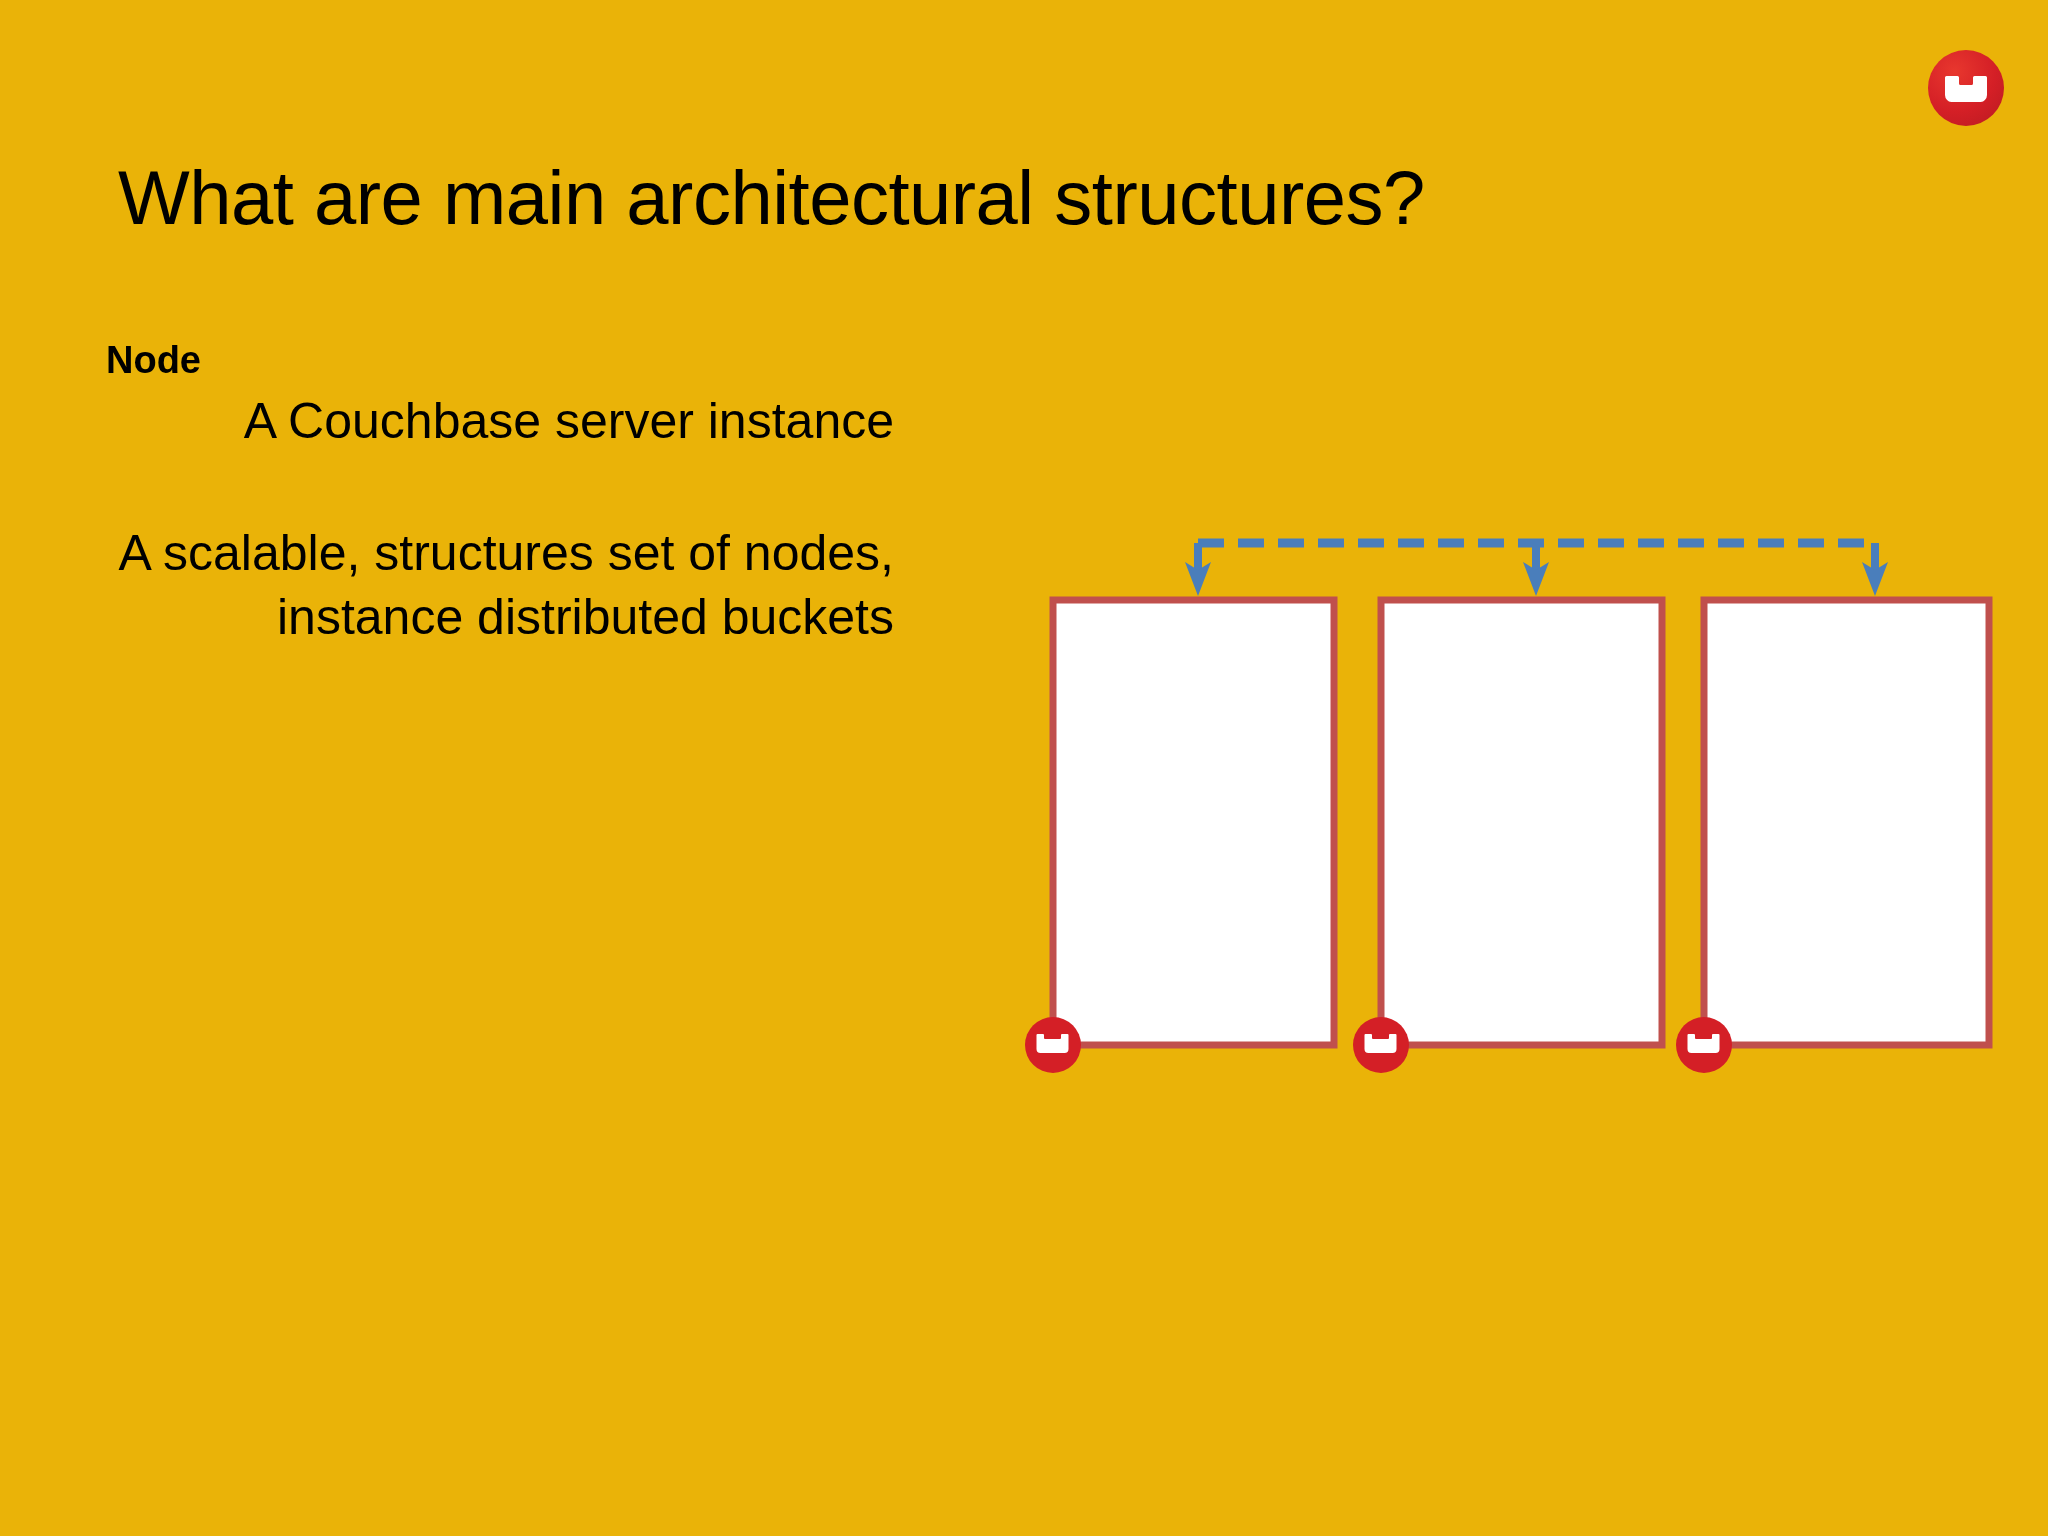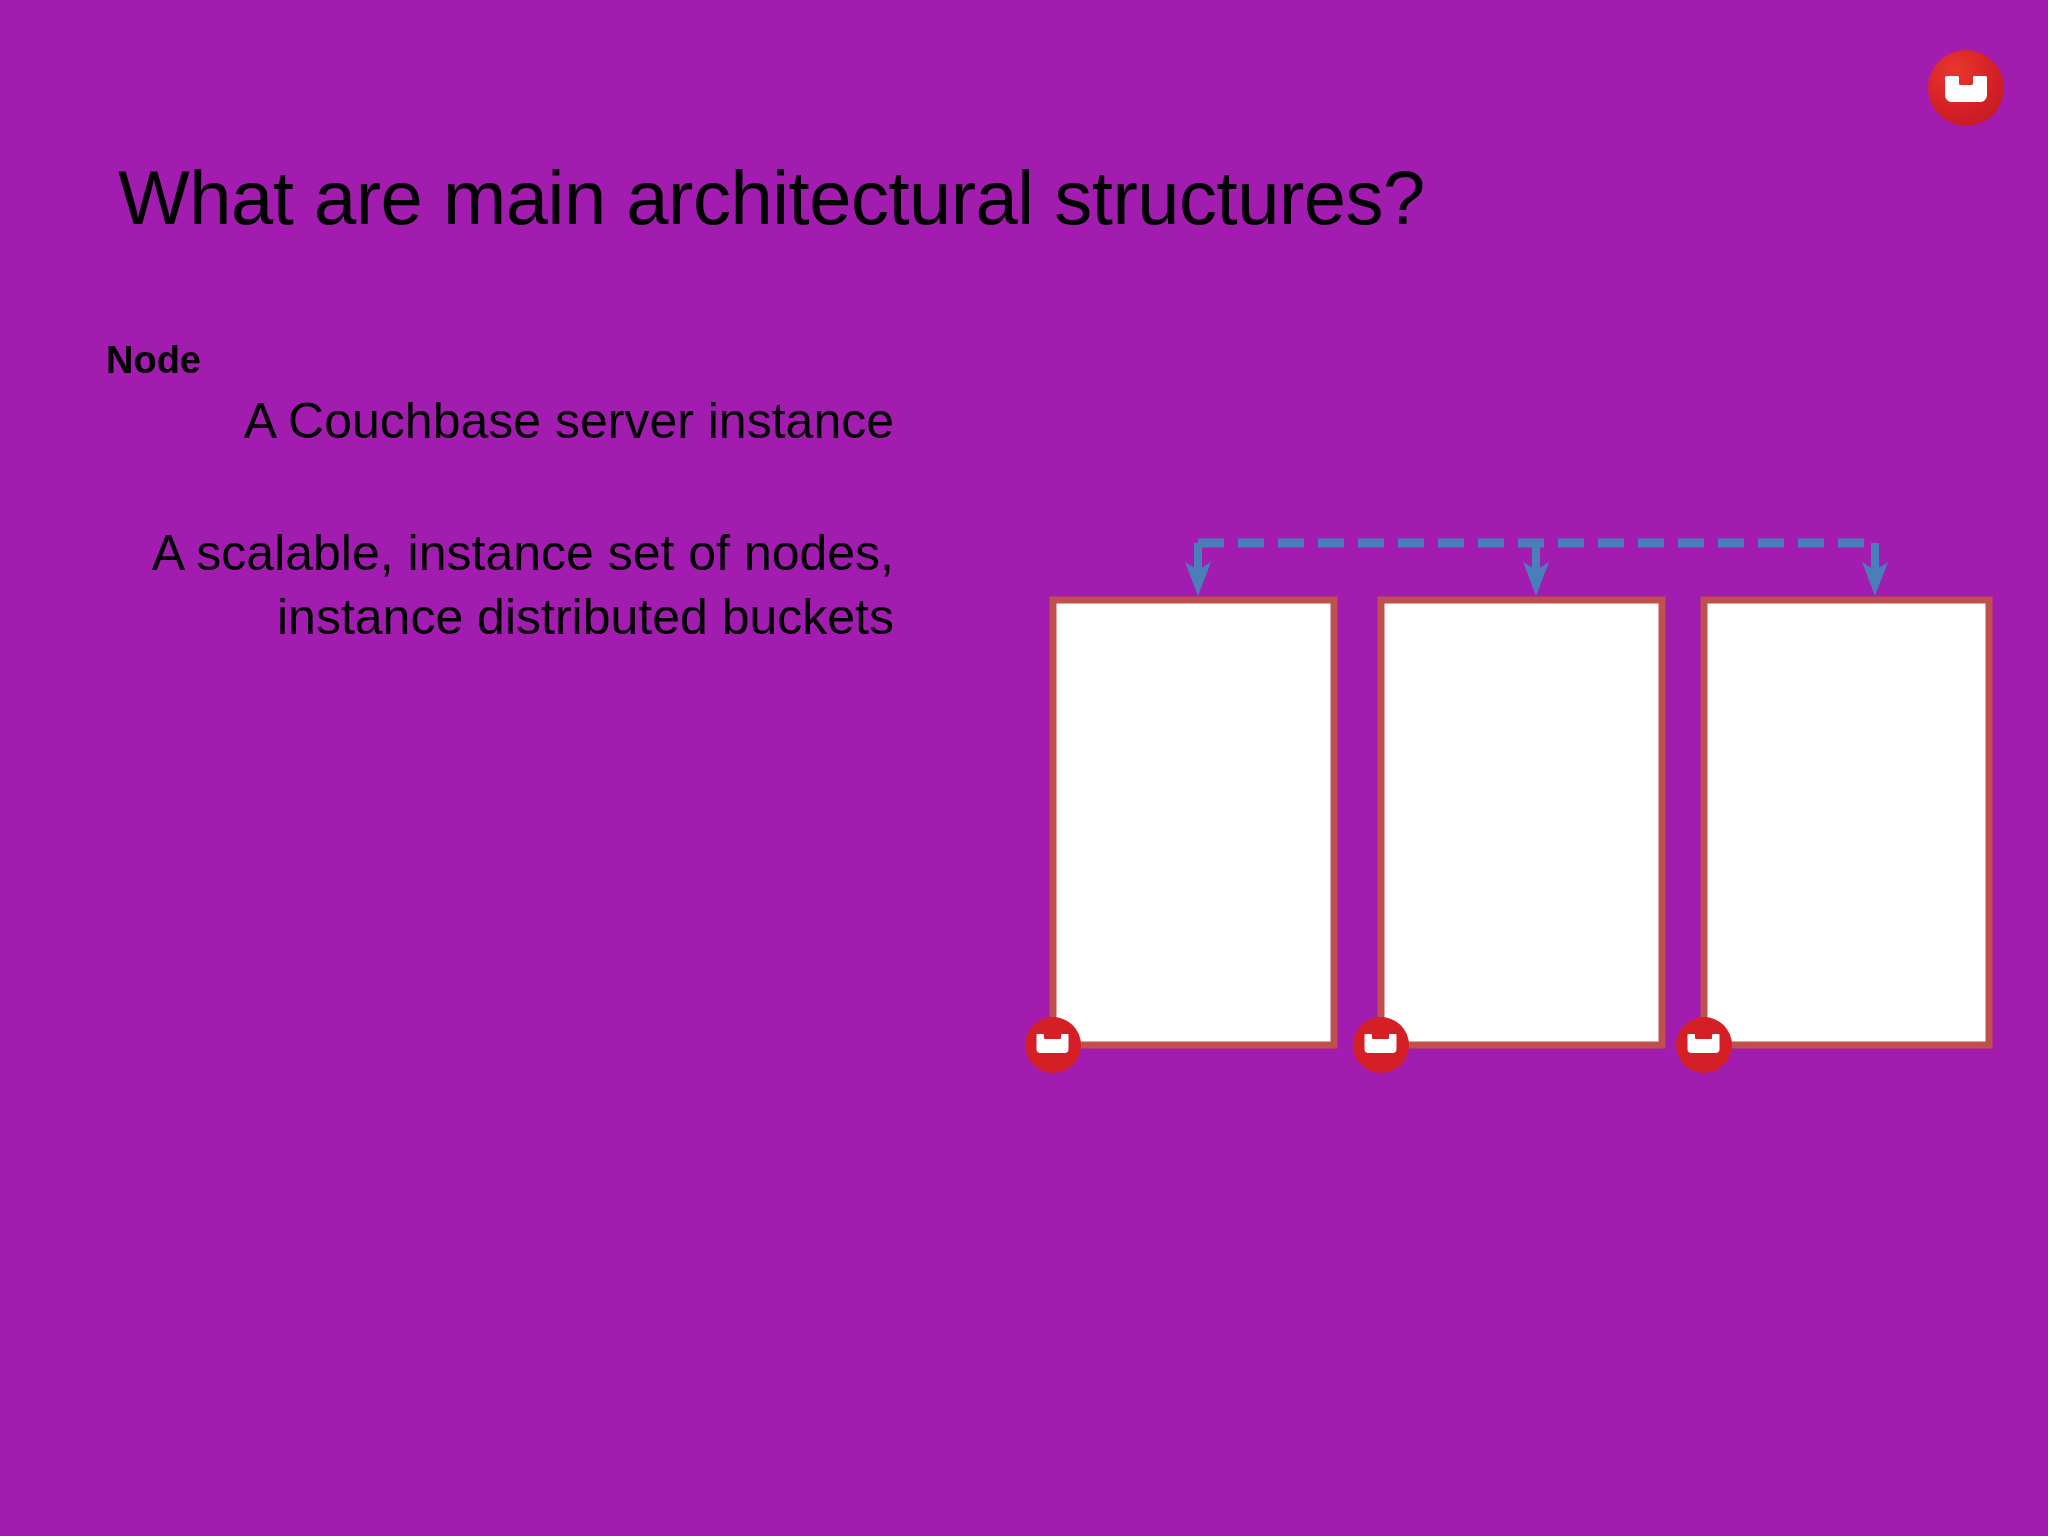--- a/index.html
+++ b/index.html
@@ -12,21 +12,21 @@
     height: 1536px;
     position: relative;
     overflow: hidden;
     font-family: "Liberation Sans", sans-serif;
     color: #000000;
   }
 
   #slide {
     position: absolute;
     inset: 0;
-    background: #a21caf;
+    background: #eab308;
   }
 
   
   #brand-logo {
     position: absolute;
     left: 1928px;
     top: 50px;
     width: 76px;
     height: 76px;
   }
@@ -120,21 +120,21 @@
 
     <div class="term-block">
       <div class="term-heading">Node</div>
       <div class="term-desc">
         <span class="desc-line">A Couchbase server instance</span>
       </div>
     </div>
 
     <div class="term-block second">
       <div class="term-desc">
-        <span class="desc-line">A scalable, instance set of nodes,</span>
+        <span class="desc-line">A scalable, structures set of nodes,</span>
         <span class="desc-line">instance distributed buckets</span>
       </div>
     </div>
 
   </div>
 
   <div id="cluster-diagram">
     <svg viewBox="0 0 1010 620" xmlns="http://www.w3.org/2000/svg">
 
       <g>

